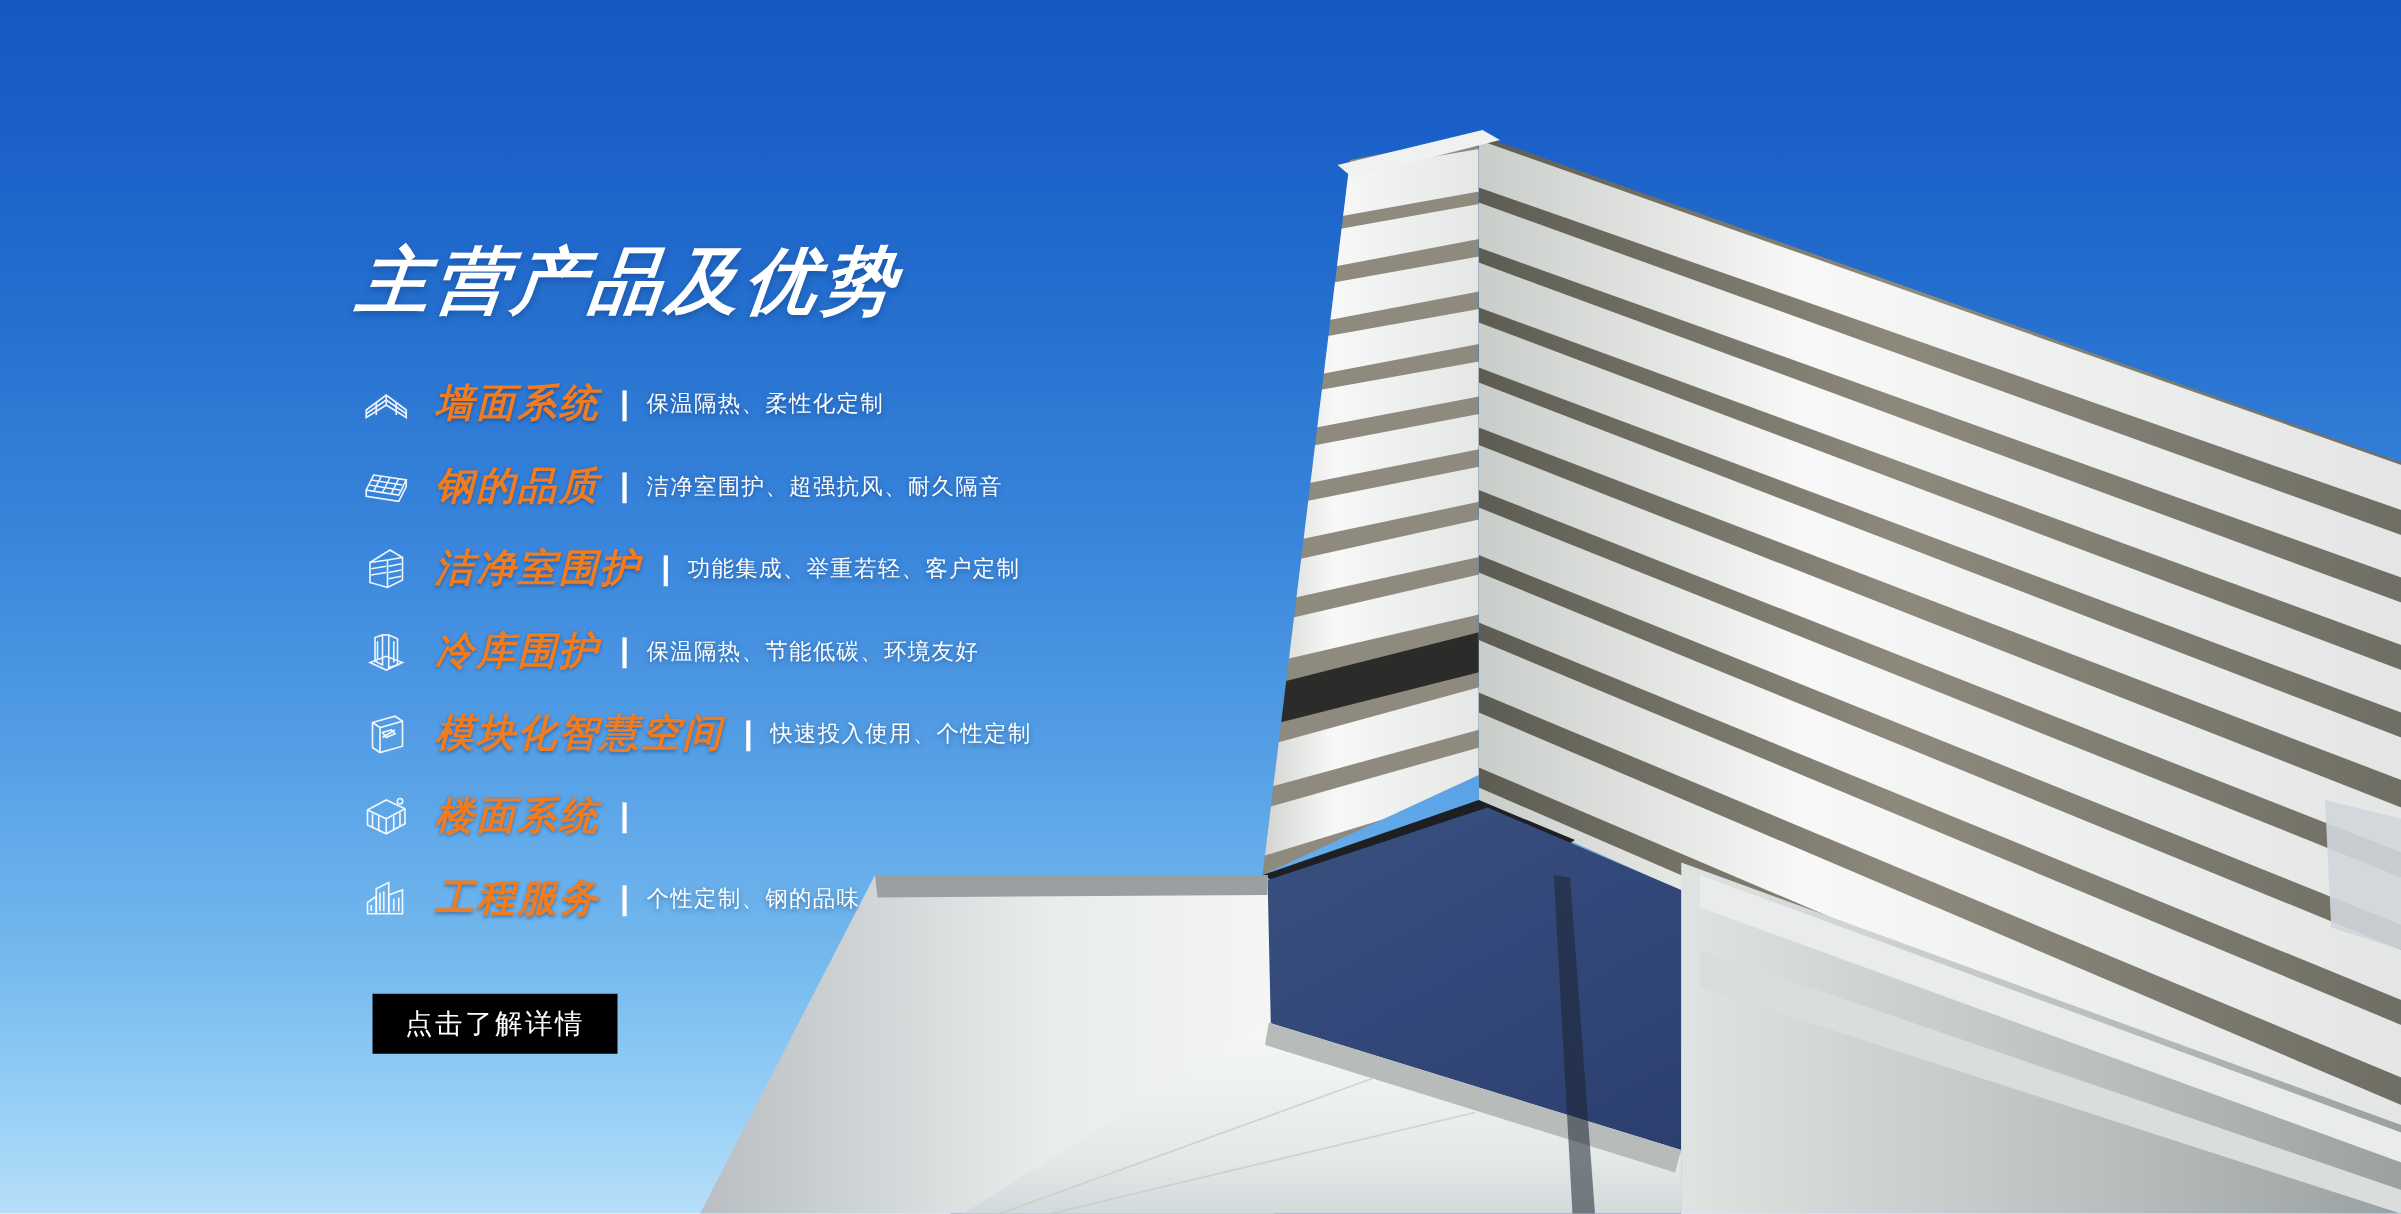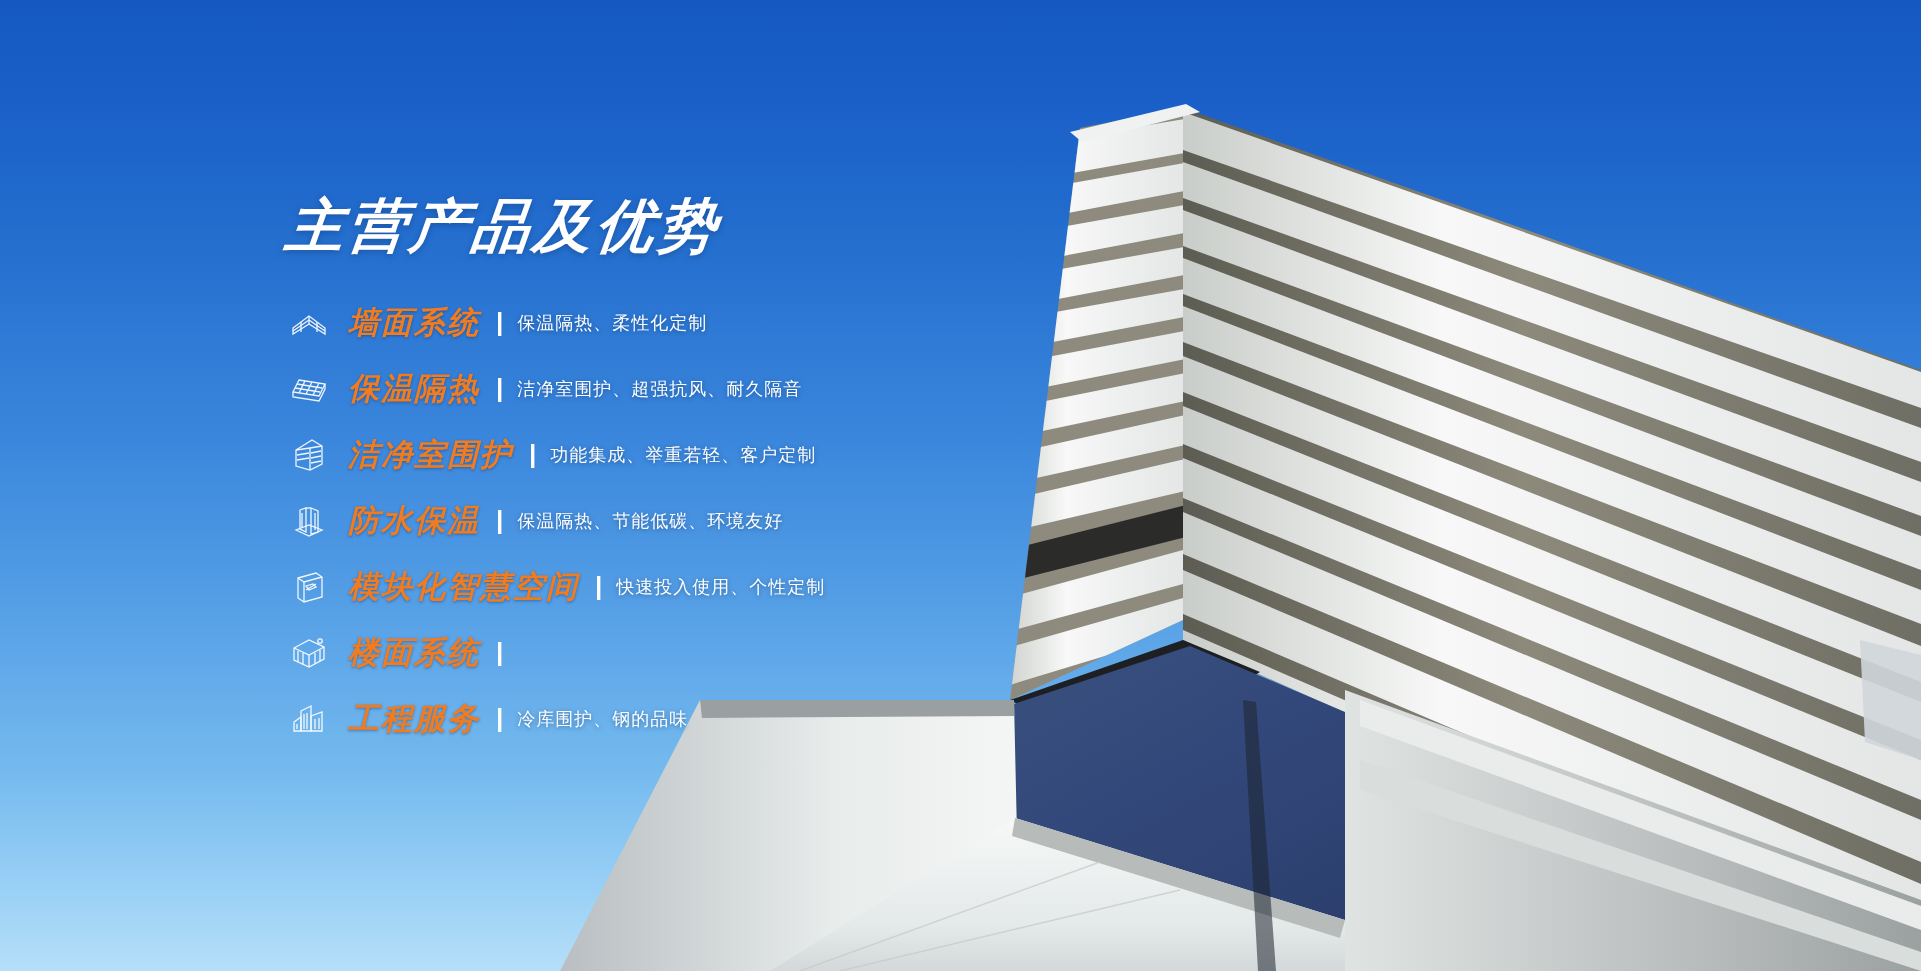--- a/index.html
+++ b/index.html
@@ -250,21 +250,21 @@
           <svg width="40" height="34" viewBox="0 0 40 34" fill="none" stroke="#ffffff" stroke-width="1.3">
             <polygon points="10,8 36,12 30,24 4,20"></polygon>
             <polyline points="4,20 4,25 30,29 36,17 36,12"></polyline>
             <line x1="16" y1="9" x2="10" y2="21"></line>
             <line x1="23" y1="10" x2="17" y2="22"></line>
             <line x1="30" y1="11" x2="24" y2="23"></line>
             <line x1="8" y1="12" x2="33" y2="16"></line>
             <line x1="6" y1="16" x2="31" y2="20"></line>
           </svg>
         </span>
-        <span class="row-title">保温隔热</span>
+        <span class="row-title">钢的品质</span>
         <span class="row-sep">|</span>
         <span class="row-desc">洁净室围护、超强抗风、耐久隔音</span>
       </div>
 
       <div class="row">
         <span class="row-icon">
           <svg width="38" height="38" viewBox="0 0 38 38" fill="none" stroke="#ffffff" stroke-width="1.3">
             <polygon points="6,14 22,4 32,10 32,28 20,34 6,30"></polygon>
             <line x1="20" y1="12" x2="20" y2="34"></line>
             <line x1="6" y1="14" x2="20" y2="12"></line>
@@ -285,21 +285,21 @@
         <span class="row-icon">
           <svg width="38" height="38" viewBox="0 0 38 38" fill="none" stroke="#ffffff" stroke-width="1.3">
             <polygon points="6,28 19,34 32,28 19,23"></polygon>
             <polygon points="10,8 16,6 16,30 10,27"></polygon>
             <polygon points="21,6 28,9 28,30 21,32"></polygon>
             <line x1="16" y1="6" x2="21" y2="6"></line>
             <line x1="12" y1="11" x2="12" y2="26"></line>
             <line x1="25" y1="11" x2="25" y2="28"></line>
           </svg>
         </span>
-        <span class="row-title">防水保温</span>
+        <span class="row-title">冷库围护</span>
         <span class="row-sep">|</span>
         <span class="row-desc">保温隔热、节能低碳、环境友好</span>
       </div>
 
       <div class="row">
         <span class="row-icon">
           <svg width="36" height="38" viewBox="0 0 36 38" fill="none" stroke="#ffffff" stroke-width="1.3">
             <polygon points="7,10 25,5 31,9 31,29 13,34 7,30"></polygon>
             <polyline points="7,10 13,14 31,9"></polyline>
             <line x1="13" y1="14" x2="13" y2="34"></line>
@@ -337,20 +337,21 @@
             <polygon points="22,14 33,10 33,29 22,29"></polygon>
             <line x1="15" y1="12" x2="15" y2="27"></line>
             <line x1="18" y1="11" x2="18" y2="27"></line>
             <line x1="26" y1="17" x2="26" y2="27"></line>
             <line x1="30" y1="16" x2="30" y2="27"></line>
             <line x1="8" y1="22" x2="8" y2="27"></line>
           </svg>
         </span>
         <span class="row-title">工程服务</span>
         <span class="row-sep">|</span>
-        <span class="row-desc">冷库围护、钢的品味</span>
+        <span class="row-desc">个性定制、钢的品味</span>
       </div>
 
     </div>
 
+    <button class="cta">点击了解详情</button>
   </div>
 
 </div>
 
 </body></html>

